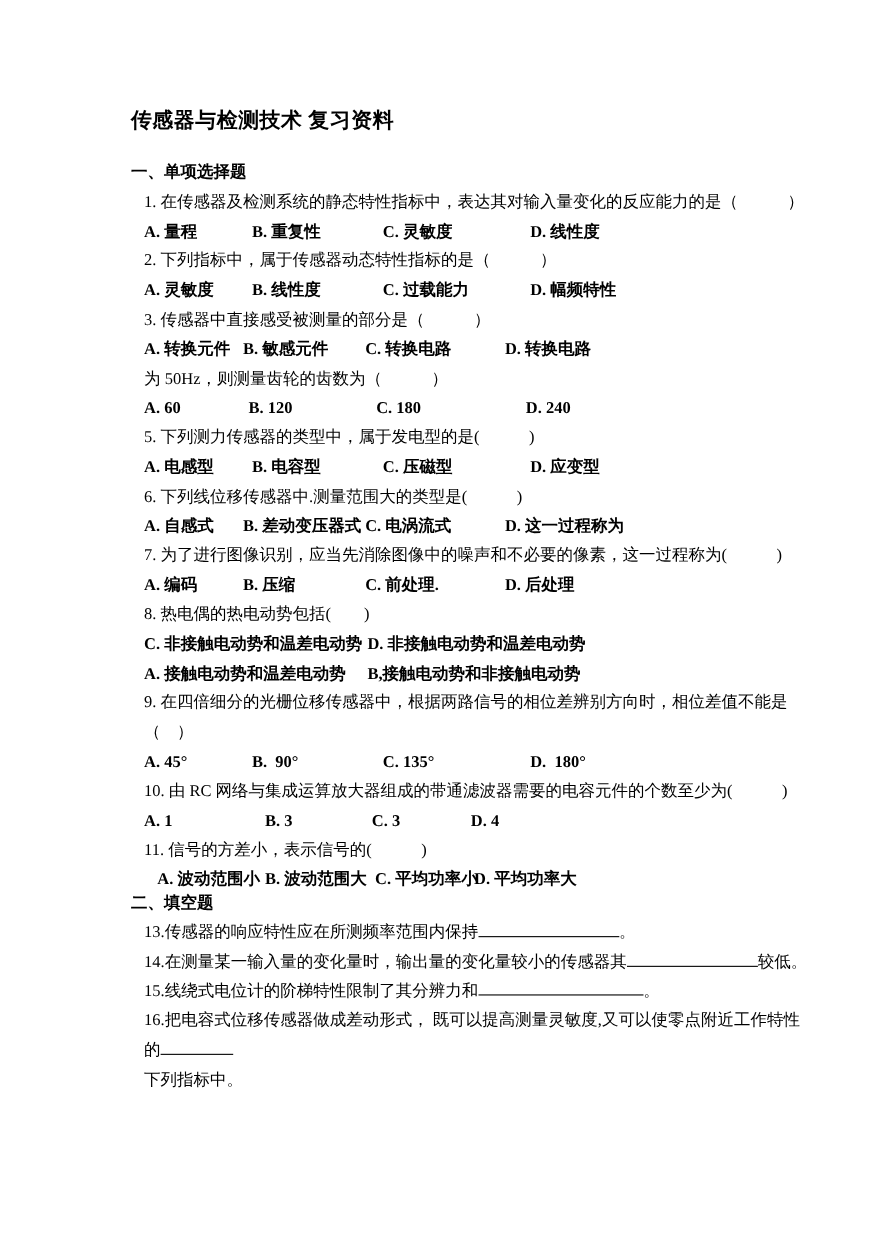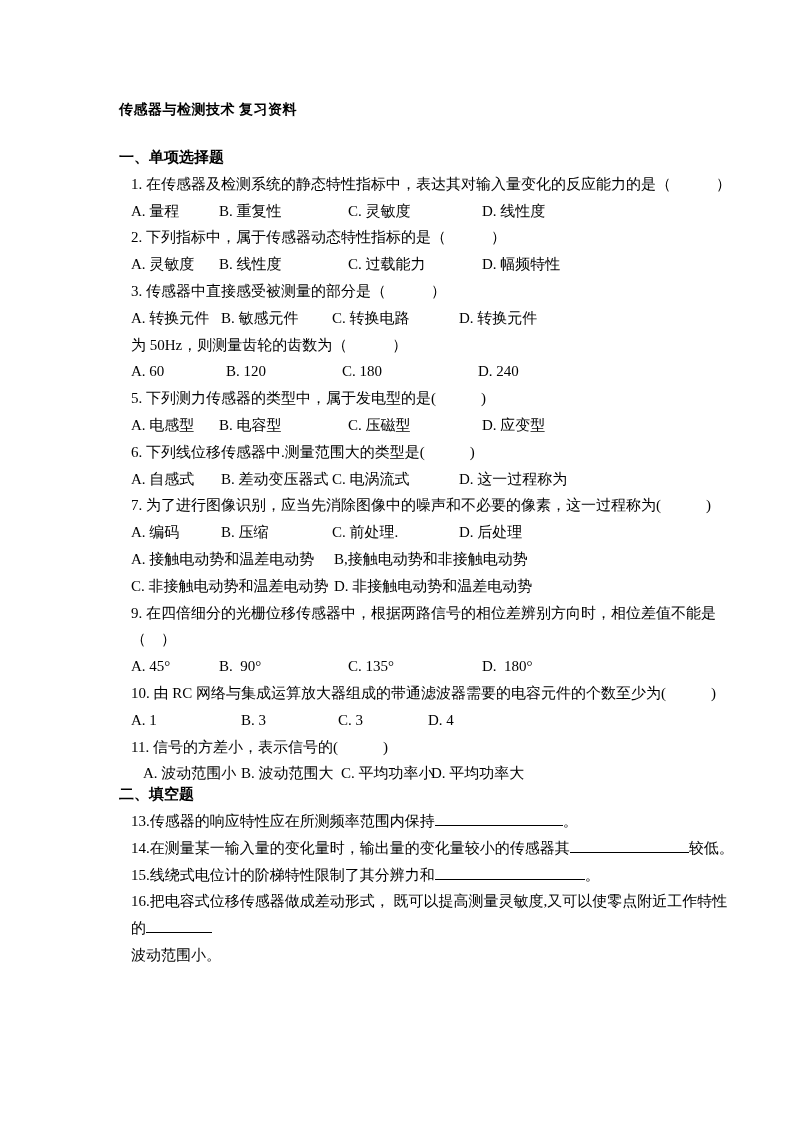--- a/index.html
+++ b/index.html
@@ -18,47 +18,48 @@
     position: absolute;
     left: 119px;
     top: 98px;
     width: 560px;
     color: #000000;
     font-family: "Liberation Serif", "DejaVu Serif", serif;
     font-size: 15px;
     line-height: 26.8px;
   }
   .title {
-    font-size: 14px;
+    font-size: 19px;
     font-weight: 700;
     line-height: 24px;
     margin: 0 0 22px 0;
     letter-spacing: 0.5px;
   }
   .heading {
     font-weight: 700;
   }
   .heading2 {
     margin-top: -6px;
   }
   .line {
     height: 26.8px;
     white-space: pre;
     margin-left: 12px;
   }
   .opts {
     position: relative;
+    font-weight: bold;
   }
   .opt {
     position: absolute;
     top: 0;
     white-space: pre;
   }
   
-  .cols-std  .opt:nth-child(1){left:0}   .cols-std  .opt:nth-child(2){left:88px}  .cols-std  .opt:nth-child(3){left:217px} .cols-std  .opt:nth-child(4){left:351px}
+  .cols-std  .opt:nth-child(1){left:0}   .cols-std  .opt:nth-child(2){left:98px}  .cols-std  .opt:nth-child(3){left:217px} .cols-std  .opt:nth-child(4){left:351px}
   .cols-a    .opt:nth-child(1){left:0}   .cols-a    .opt:nth-child(2){left:90px}  .cols-a    .opt:nth-child(3){left:201px} .cols-a    .opt:nth-child(4){left:328px}
   .cols-q4   .opt:nth-child(1){left:0}   .cols-q4   .opt:nth-child(2){left:95px}  .cols-q4   .opt:nth-child(3){left:211px} .cols-q4   .opt:nth-child(4){left:347px}
   .cols-num  .opt:nth-child(1){left:0}   .cols-num  .opt:nth-child(2){left:110px} .cols-num  .opt:nth-child(3){left:207px} .cols-num  .opt:nth-child(4){left:297px}
   .cols-tight .opt:nth-child(1){left:12px}  .cols-tight .opt:nth-child(2){left:110px} .cols-tight .opt:nth-child(3){left:210px} .cols-tight .opt:nth-child(4){left:300px}
   .cols-two  .opt:nth-child(1){left:0}   .cols-two  .opt:nth-child(2){left:203px}
   .blank {
     display: inline-block;
     border-bottom: 1px solid #000000;
     height: 15px;
     vertical-align: baseline;
@@ -97,21 +98,21 @@
         <span class="opt">D. 幅频特性</span>
       </div>
     </div>
 
     <div>
       <div class="line">3. 传感器中直接感受被测量的部分是（　　　）</div>
       <div class="line opts cols-a">
         <span class="opt">A. 转换元件</span>
         <span class="opt">B. 敏感元件</span>
         <span class="opt">C. 转换电路</span>
-        <span class="opt">D. 转换元件</span>
+        <span class="opt">D. 转换电路</span>
       </div>
     </div>
 
     <div>
       <div class="line">为 50Hz，则测量齿轮的齿数为（　　　）</div>
       <div class="line opts cols-q4">
         <span class="opt">A. 60</span>
         <span class="opt">B. 120</span>
         <span class="opt">C. 180</span>
         <span class="opt">D. 240</span>
@@ -142,27 +143,28 @@
       <div class="line">7. 为了进行图像识别，应当先消除图像中的噪声和不必要的像素，这一过程称为(　　　)</div>
       <div class="line opts cols-a">
         <span class="opt">A. 编码</span>
         <span class="opt">B. 压缩</span>
         <span class="opt">C. 前处理.</span>
         <span class="opt">D. 后处理</span>
       </div>
     </div>
 
     <div>
+      <div class="line">8. 热电偶的热电动势包括(　　)</div>
+      <div class="line opts cols-two">
+        <span class="opt">C. 非接触电动势和温差电动势</span>
+        <span class="opt">D. 非接触电动势和温差电动势</span>
+      </div>
       <div class="line opts cols-two">
         <span class="opt">A. 接触电动势和温差电动势</span>
         <span class="opt">B,接触电动势和非接触电动势</span>
-      </div>
-      <div class="line opts cols-two">
-        <span class="opt">C. 非接触电动势和温差电动势</span>
-        <span class="opt">D. 非接触电动势和温差电动势</span>
       </div>
     </div>
 
     <div>
       <div class="line">9. 在四倍细分的光栅位移传感器中，根据两路信号的相位差辨别方向时，相位差值不能是</div>
       <div class="line">（　）</div>
       <div class="line opts cols-std">
         <span class="opt">A. 45°</span>
         <span class="opt">B.  90°</span>
         <span class="opt">C. 135°</span>
@@ -194,17 +196,17 @@
 
     <div class="line"><span>13.传感器的响应特性应在所测频率范围内保持</span><span class="blank blank-13"></span><span>。</span></div>
 
     <div class="line"><span>14.在测量某一输入量的变化量时，输出量的变化量较小的传感器其</span><span class="blank blank-14"></span><span>较低。</span></div>
 
     <div class="line"><span>15.线绕式电位计的阶梯特性限制了其分辨力和</span><span class="blank blank-15"></span><span>。</span></div>
 
     <div>
       <div class="line">16.把电容式位移传感器做成差动形式， 既可以提高测量灵敏度,又可以使零点附近工作特性</div>
       <div class="line"><span>的</span><span class="blank blank-16"></span></div>
-      <div class="line">波动范围小。</div>
+      <div class="line">下列指标中。</div>
     </div>
 
   </div>
 </div>
 
 </body></html>

